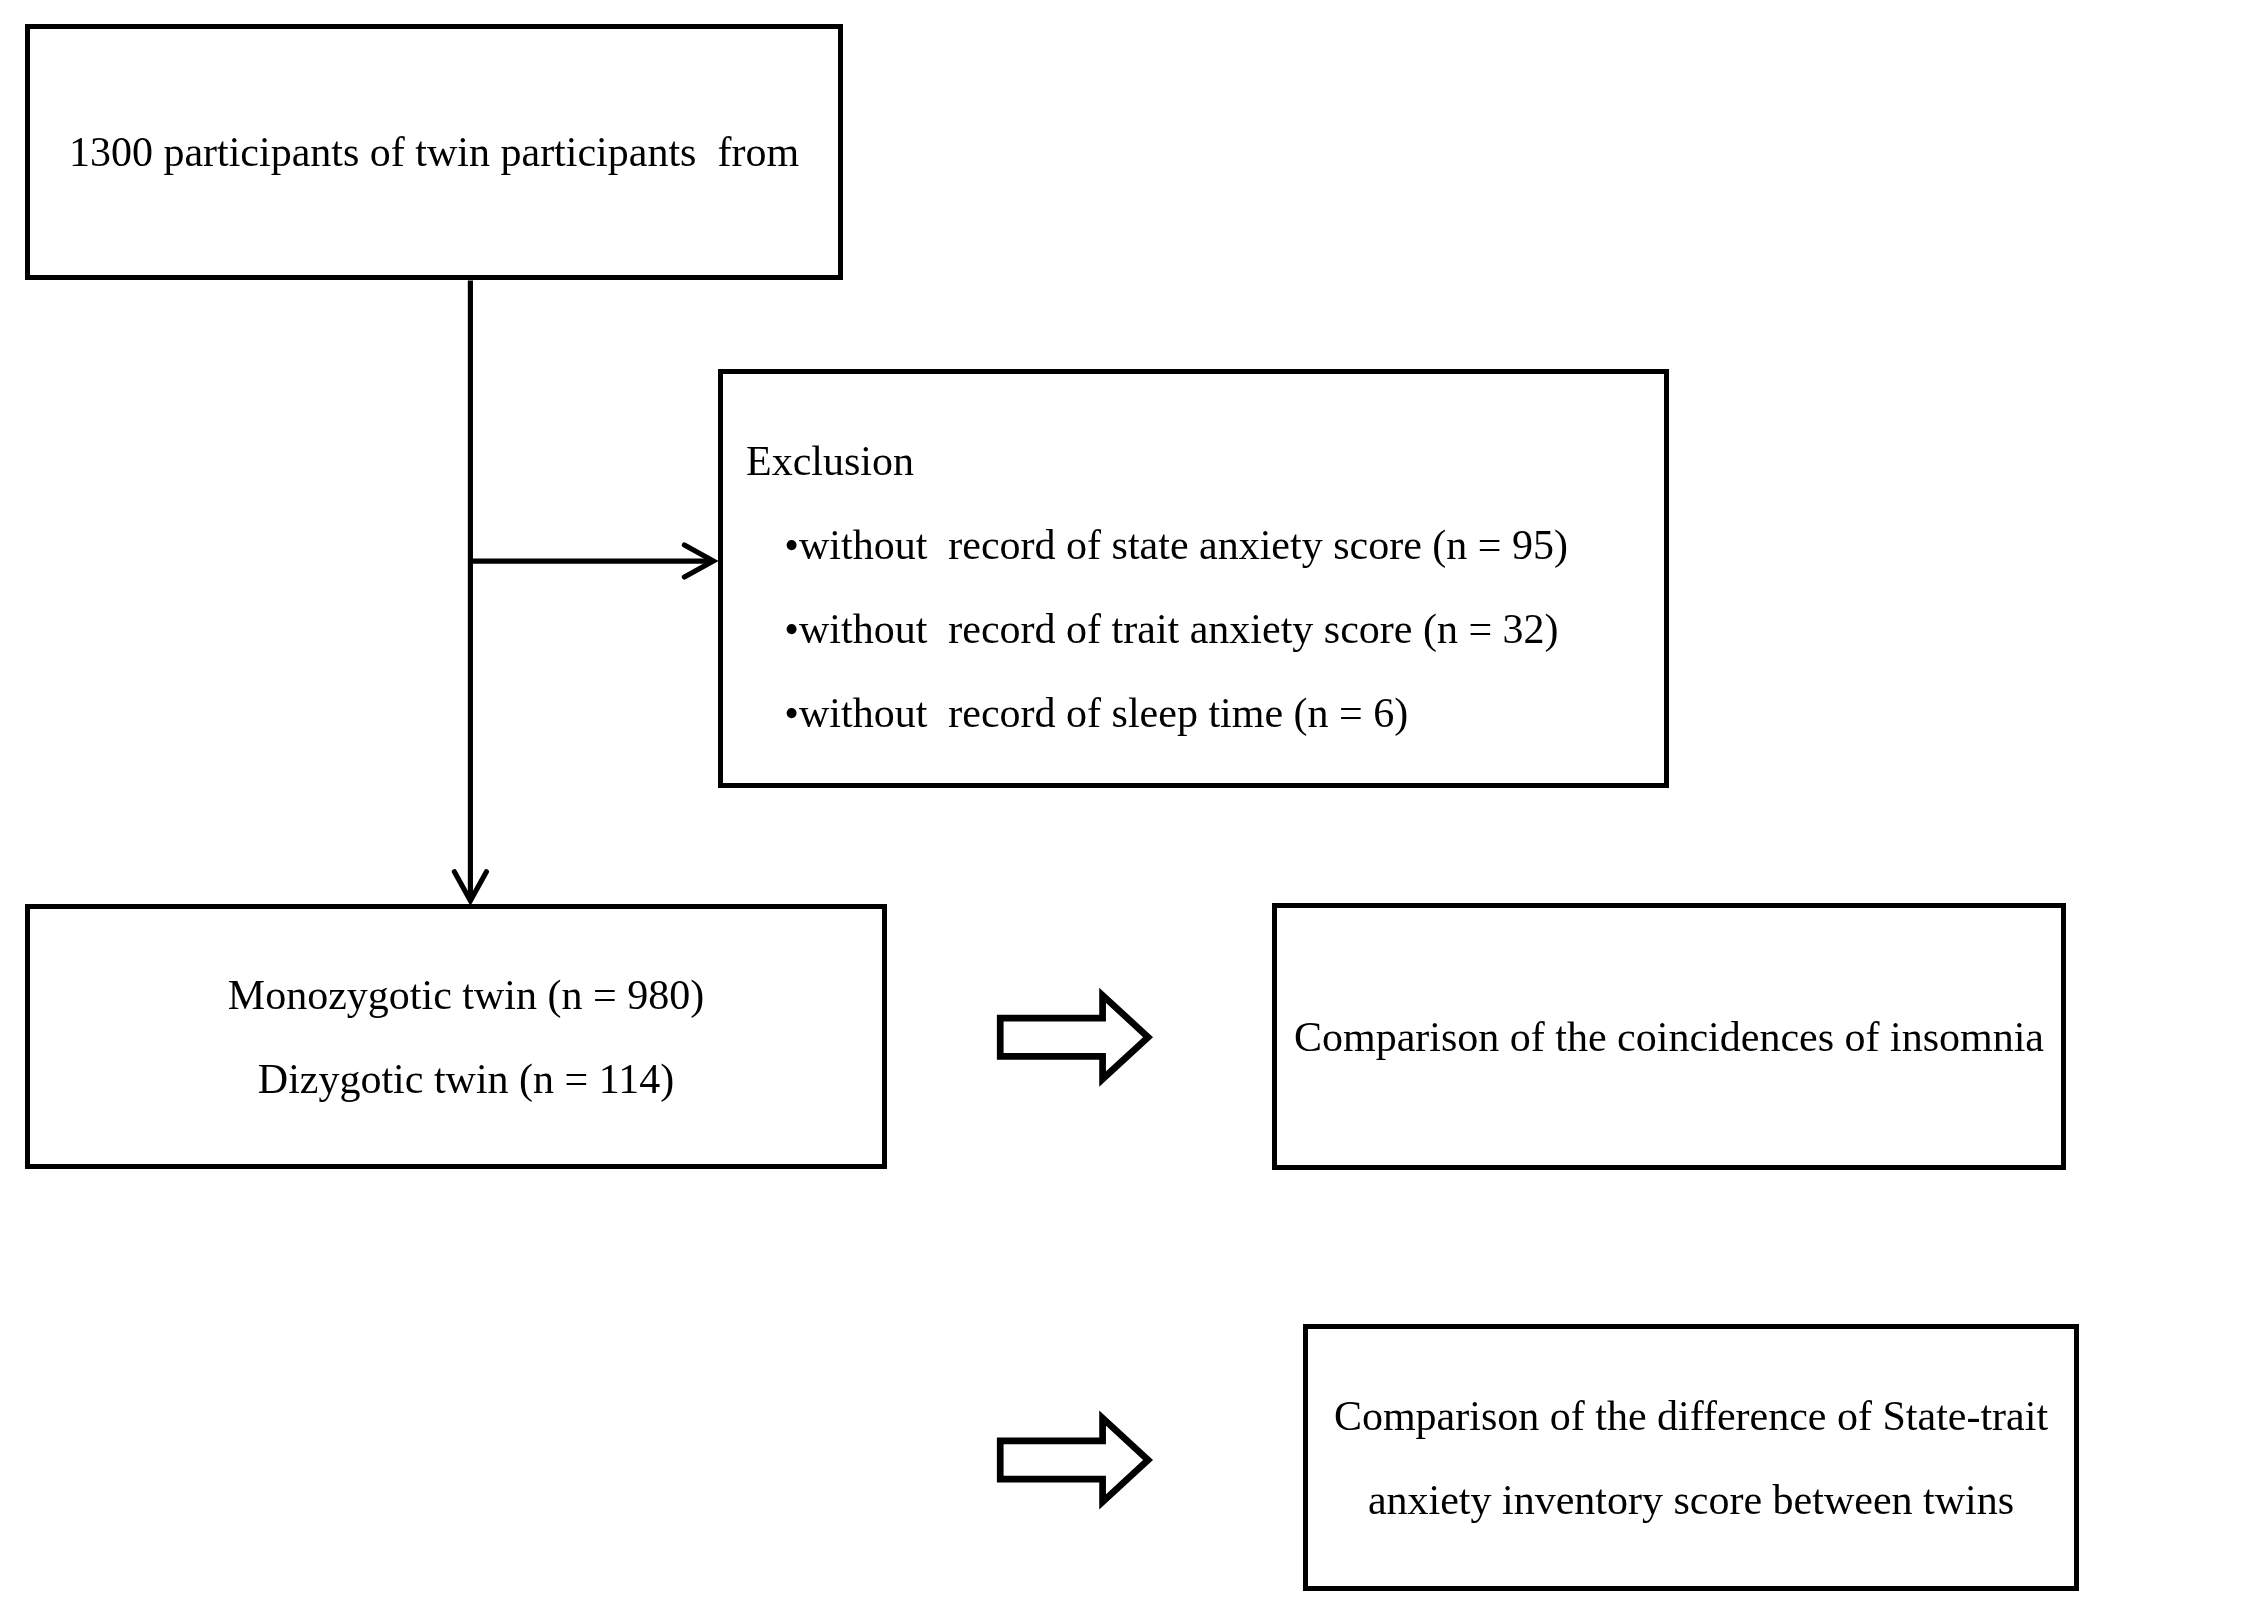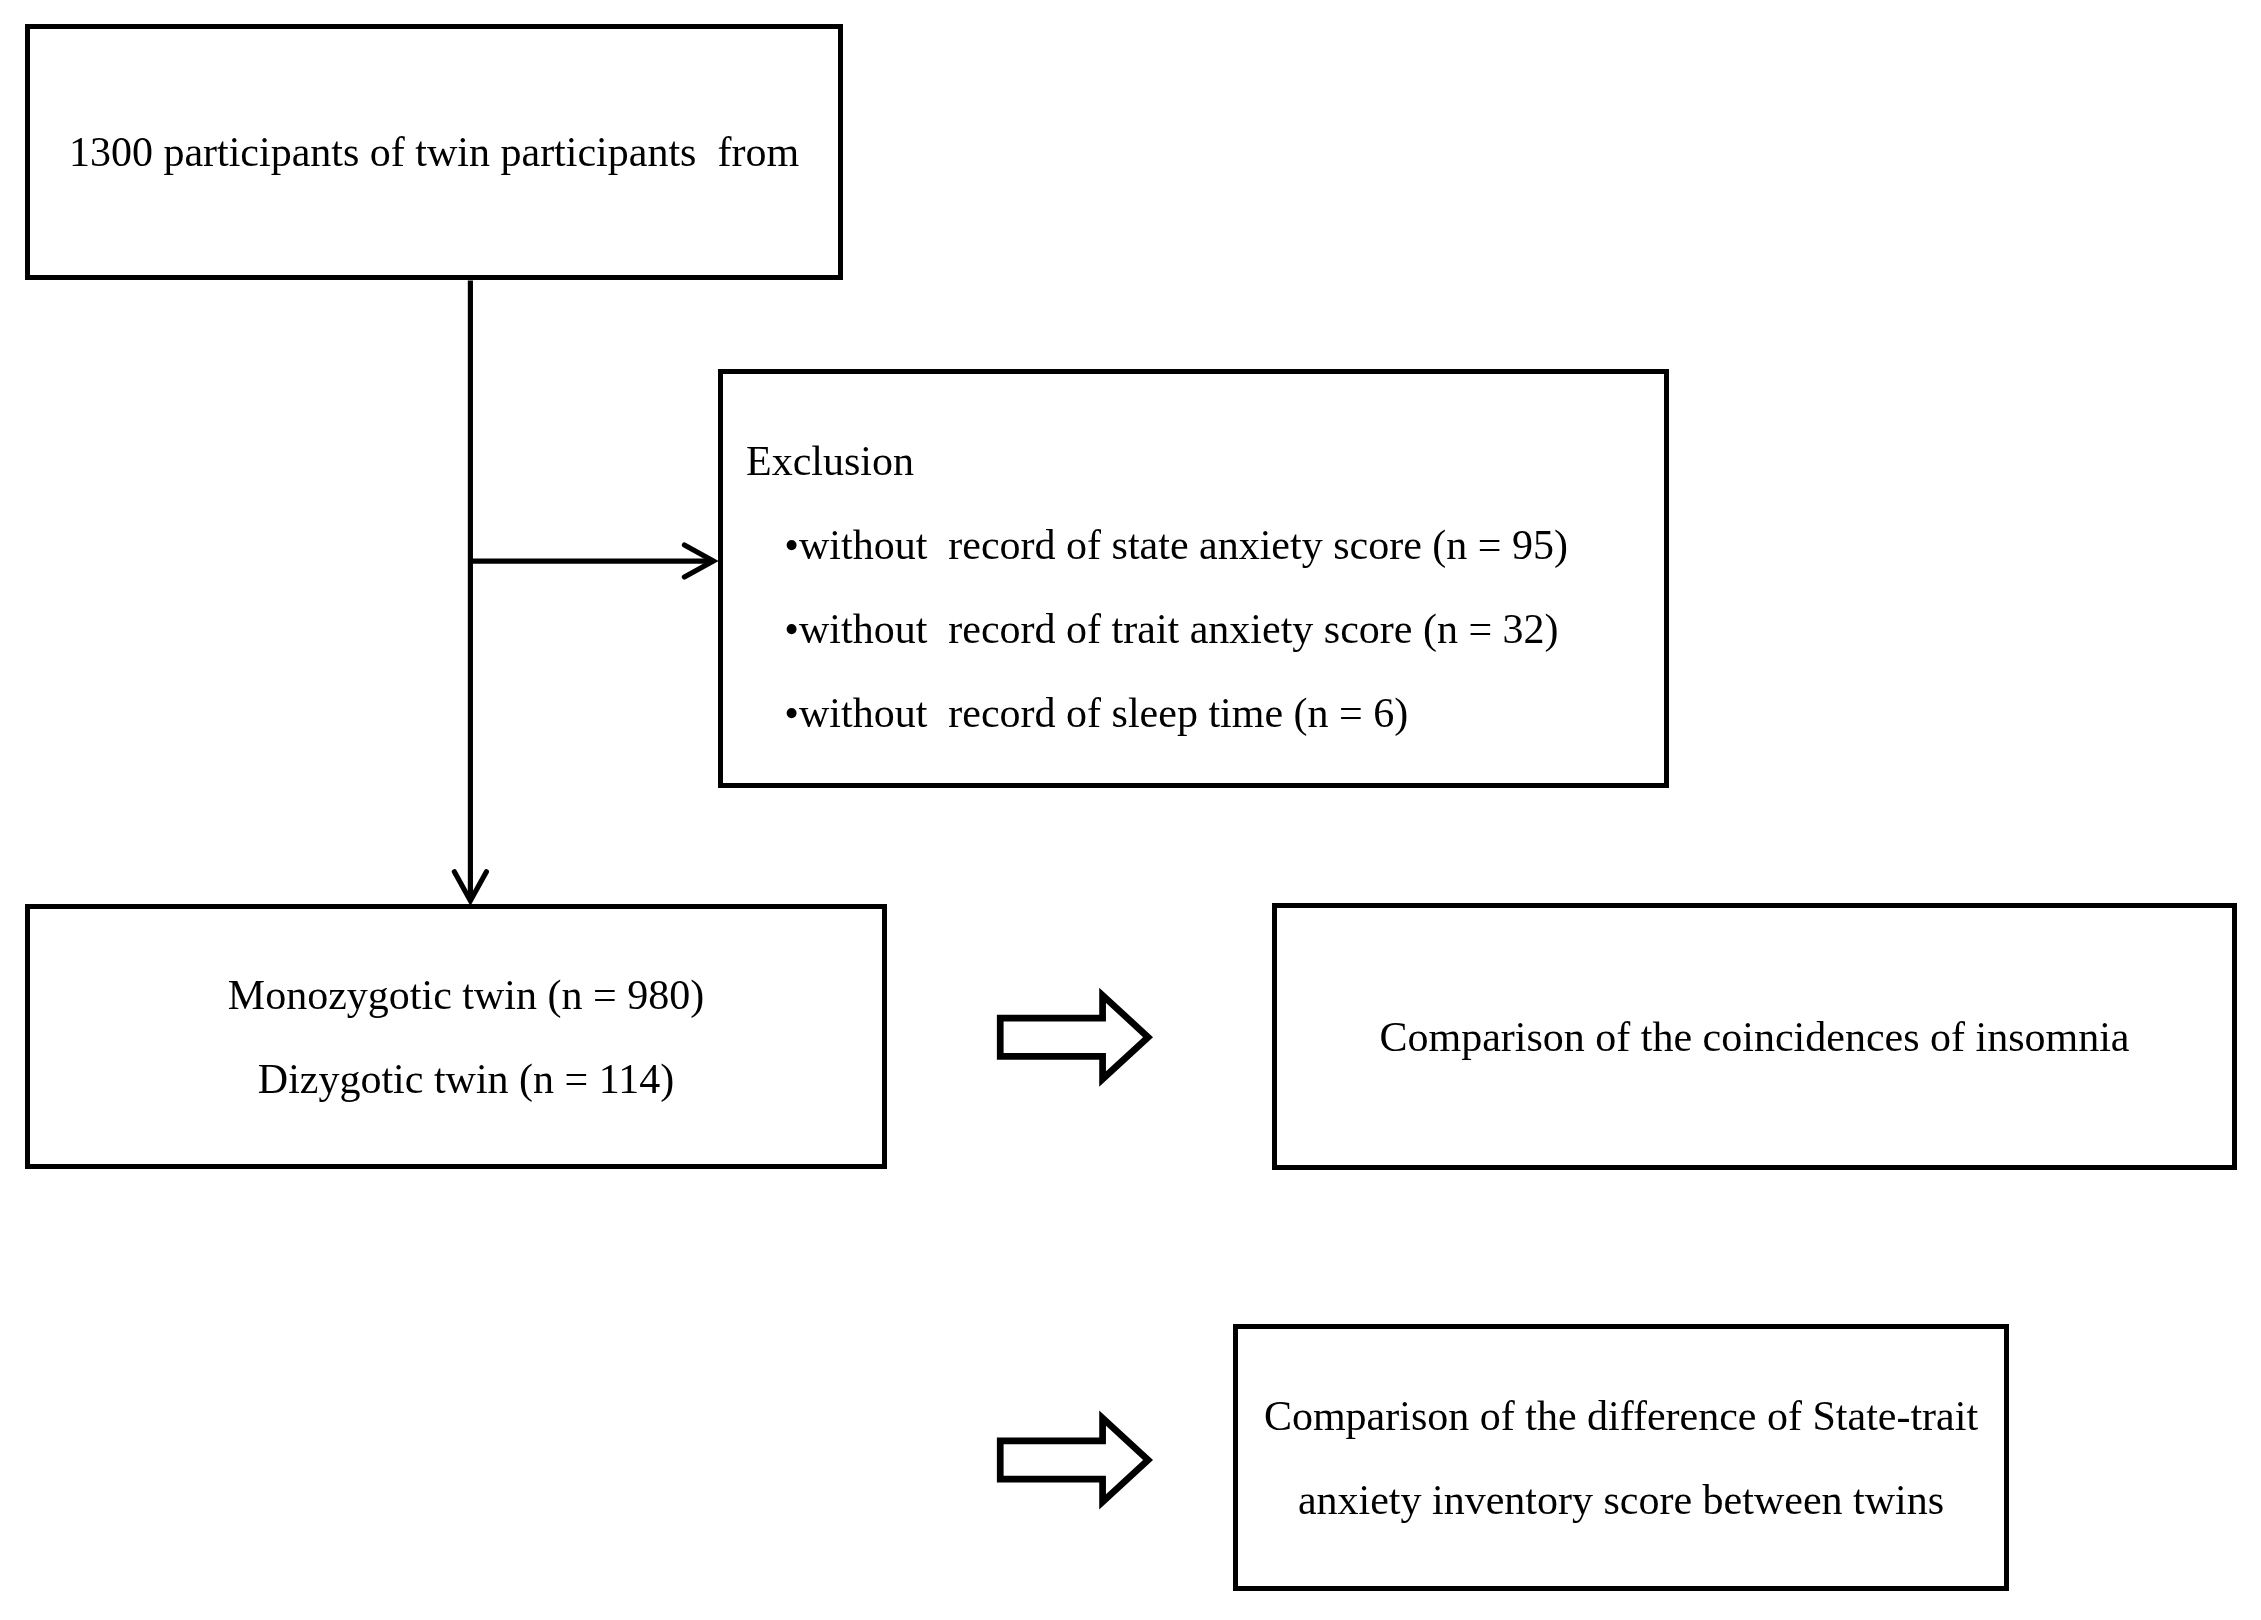--- a/index.html
+++ b/index.html
@@ -33,22 +33,22 @@
   }
   .line {
     white-space: pre-wrap;
   }
   #box-top    { left: 25px;   top: 24px;   width: 818px; height: 256px; }
   #box-excl   { left: 718px; top: 369px;  width: 951px; height: 419px;
                 display: flex; flex-direction: column; justify-content: flex-start;
                 align-items: flex-start; text-align: right;
                 padding: 45px 15.5px 10.3px 23px; }
   #box-cohort { left: 25px;   top: 904px; width: 862px; height: 265px; padding-left: 20px; }
-  #box-out1   { left: 1272px; top: 903px; width: 965px; height: 267px; }
-  #box-out2   { left: 1233px; top: 1324px; width: 776px; height: 267px; }
+  #box-out1   { left: 1272px; top: 903px; width: 794px; height: 267px; }
+  #box-out2   { left: 1303px; top: 1324px; width: 776px; height: 267px; }
 
   .exc-item {
     display: flex;
     margin-left: 12px;
     white-space: pre-wrap;
   }
   .exc-item .dot {
     width: 41px;
     flex: 0 0 41px;
   }

